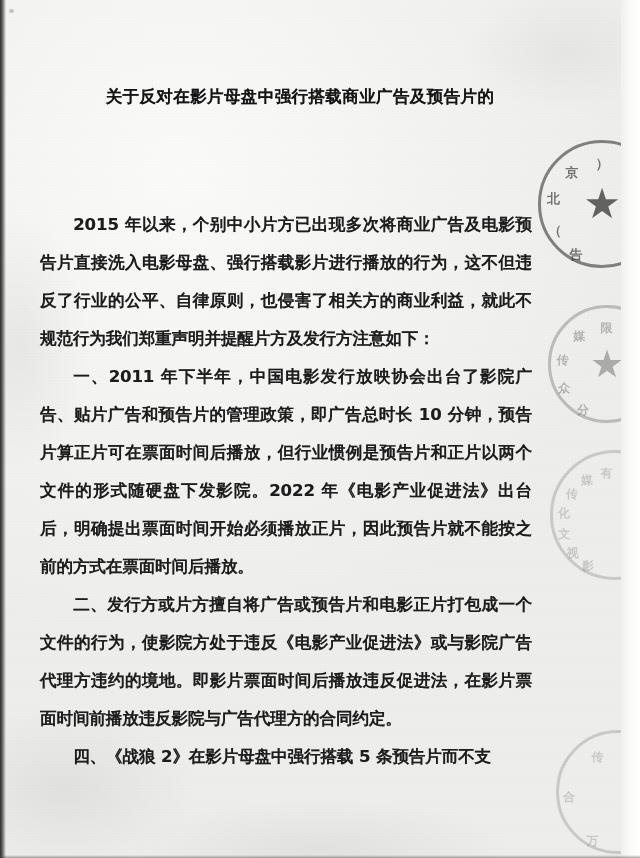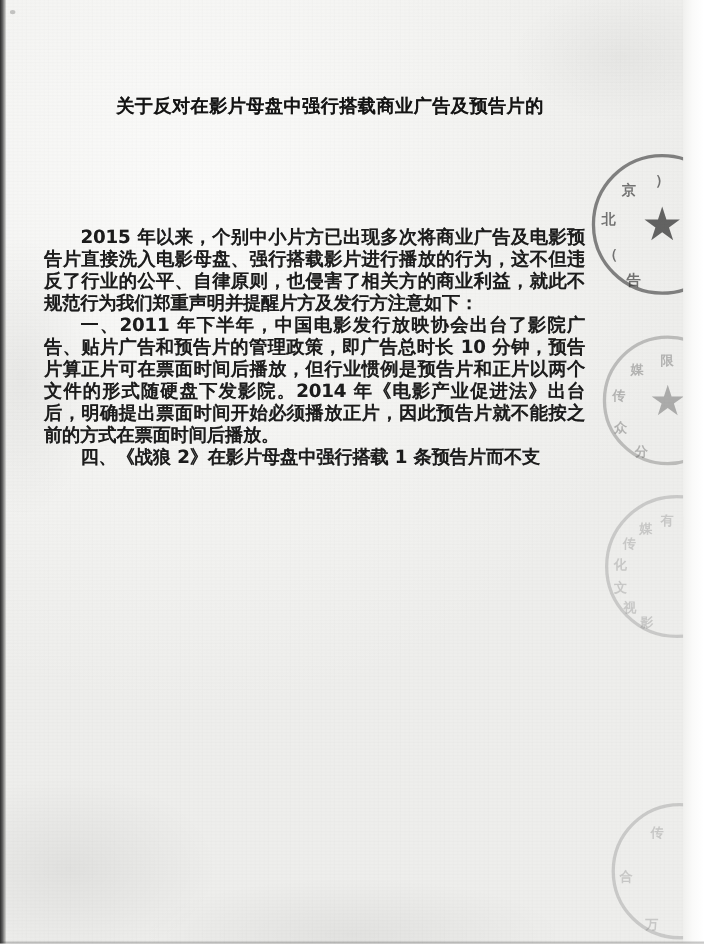--- a/index.html
+++ b/index.html
@@ -107,21 +107,21 @@
   #body-text {
     position: absolute;
     left: 40px;
     top: 206px;
     width: 492px;
   }
   .para {
     margin: 0 0 0 0;
     text-indent: 2em;
     font-size: 16.6px;
-    line-height: 20px;
+    line-height: 38px;
     font-weight: bold;
     letter-spacing: -0.15px;
     text-align: justify;
     text-justify: inter-ideograph;
     color: #1c1c1c;
     text-shadow: 0 0 .5px rgba(0,0,0,.38);
   }
   .para + .para { margin-top: 0px; }
 
   
@@ -185,22 +185,23 @@
 
   <div id="blotches"></div>
 
   <div id="doc">
 
     <div class="title-main">关于反对在影片母盘中强行搭载商业广告及预告片的</div>
 
 
     <div id="body-text">
       <p class="para">2015 年以来，个别中小片方已出现多次将商业广告及电影预告片直接洗入电影母盘、强行搭载影片进行播放的行为，这不但违反了行业的公平、自律原则，也侵害了相关方的商业利益，就此不规范行为我们郑重声明并提醒片方及发行方注意如下：</p>
-      <p class="para">一、2011 年下半年，中国电影发行放映协会出台了影院广告、贴片广告和预告片的管理政策，即广告总时长 10 分钟，预告片算正片可在票面时间后播放，但行业惯例是预告片和正片以两个文件的形式随硬盘下发影院。2014 年《电影产业促进法》出台后，明确提出票面时间开始必须播放正片，因此预告片就不能按之前的方式在票面时间后播放。</p>
-      <p class="para">四、《战狼 2》在影片母盘中强行搭载 1 条预告片而不支</p>
+      <p class="para">一、2011 年下半年，中国电影发行放映协会出台了影院广告、贴片广告和预告片的管理政策，即广告总时长 10 分钟，预告片算正片可在票面时间后播放，但行业惯例是预告片和正片以两个文件的形式随硬盘下发影院。2022 年《电影产业促进法》出台后，明确提出票面时间开始必须播放正片，因此预告片就不能按之前的方式在票面时间后播放。</p>
+      <p class="para">二、发行方或片方擅自将广告或预告片和电影正片打包成一个文件的行为，使影院方处于违反《电影产业促进法》或与影院广告代理方违约的境地。即影片票面时间后播放违反促进法，在影片票面时间前播放违反影院与广告代理方的合同约定。</p>
+      <p class="para">四、《战狼 2》在影片母盘中强行搭载 5 条预告片而不支</p>
     </div>
   </div>
 
   <div id="seals-layer">
 
     <div class="seal" id="seal-1">
       <div class="ring"></div>
       <div class="star">★</div>
       <div class="arc">
           <div class="arcchar" style="transform: rotate(-150deg) translate(0px, -49px) rotate(150deg);">

